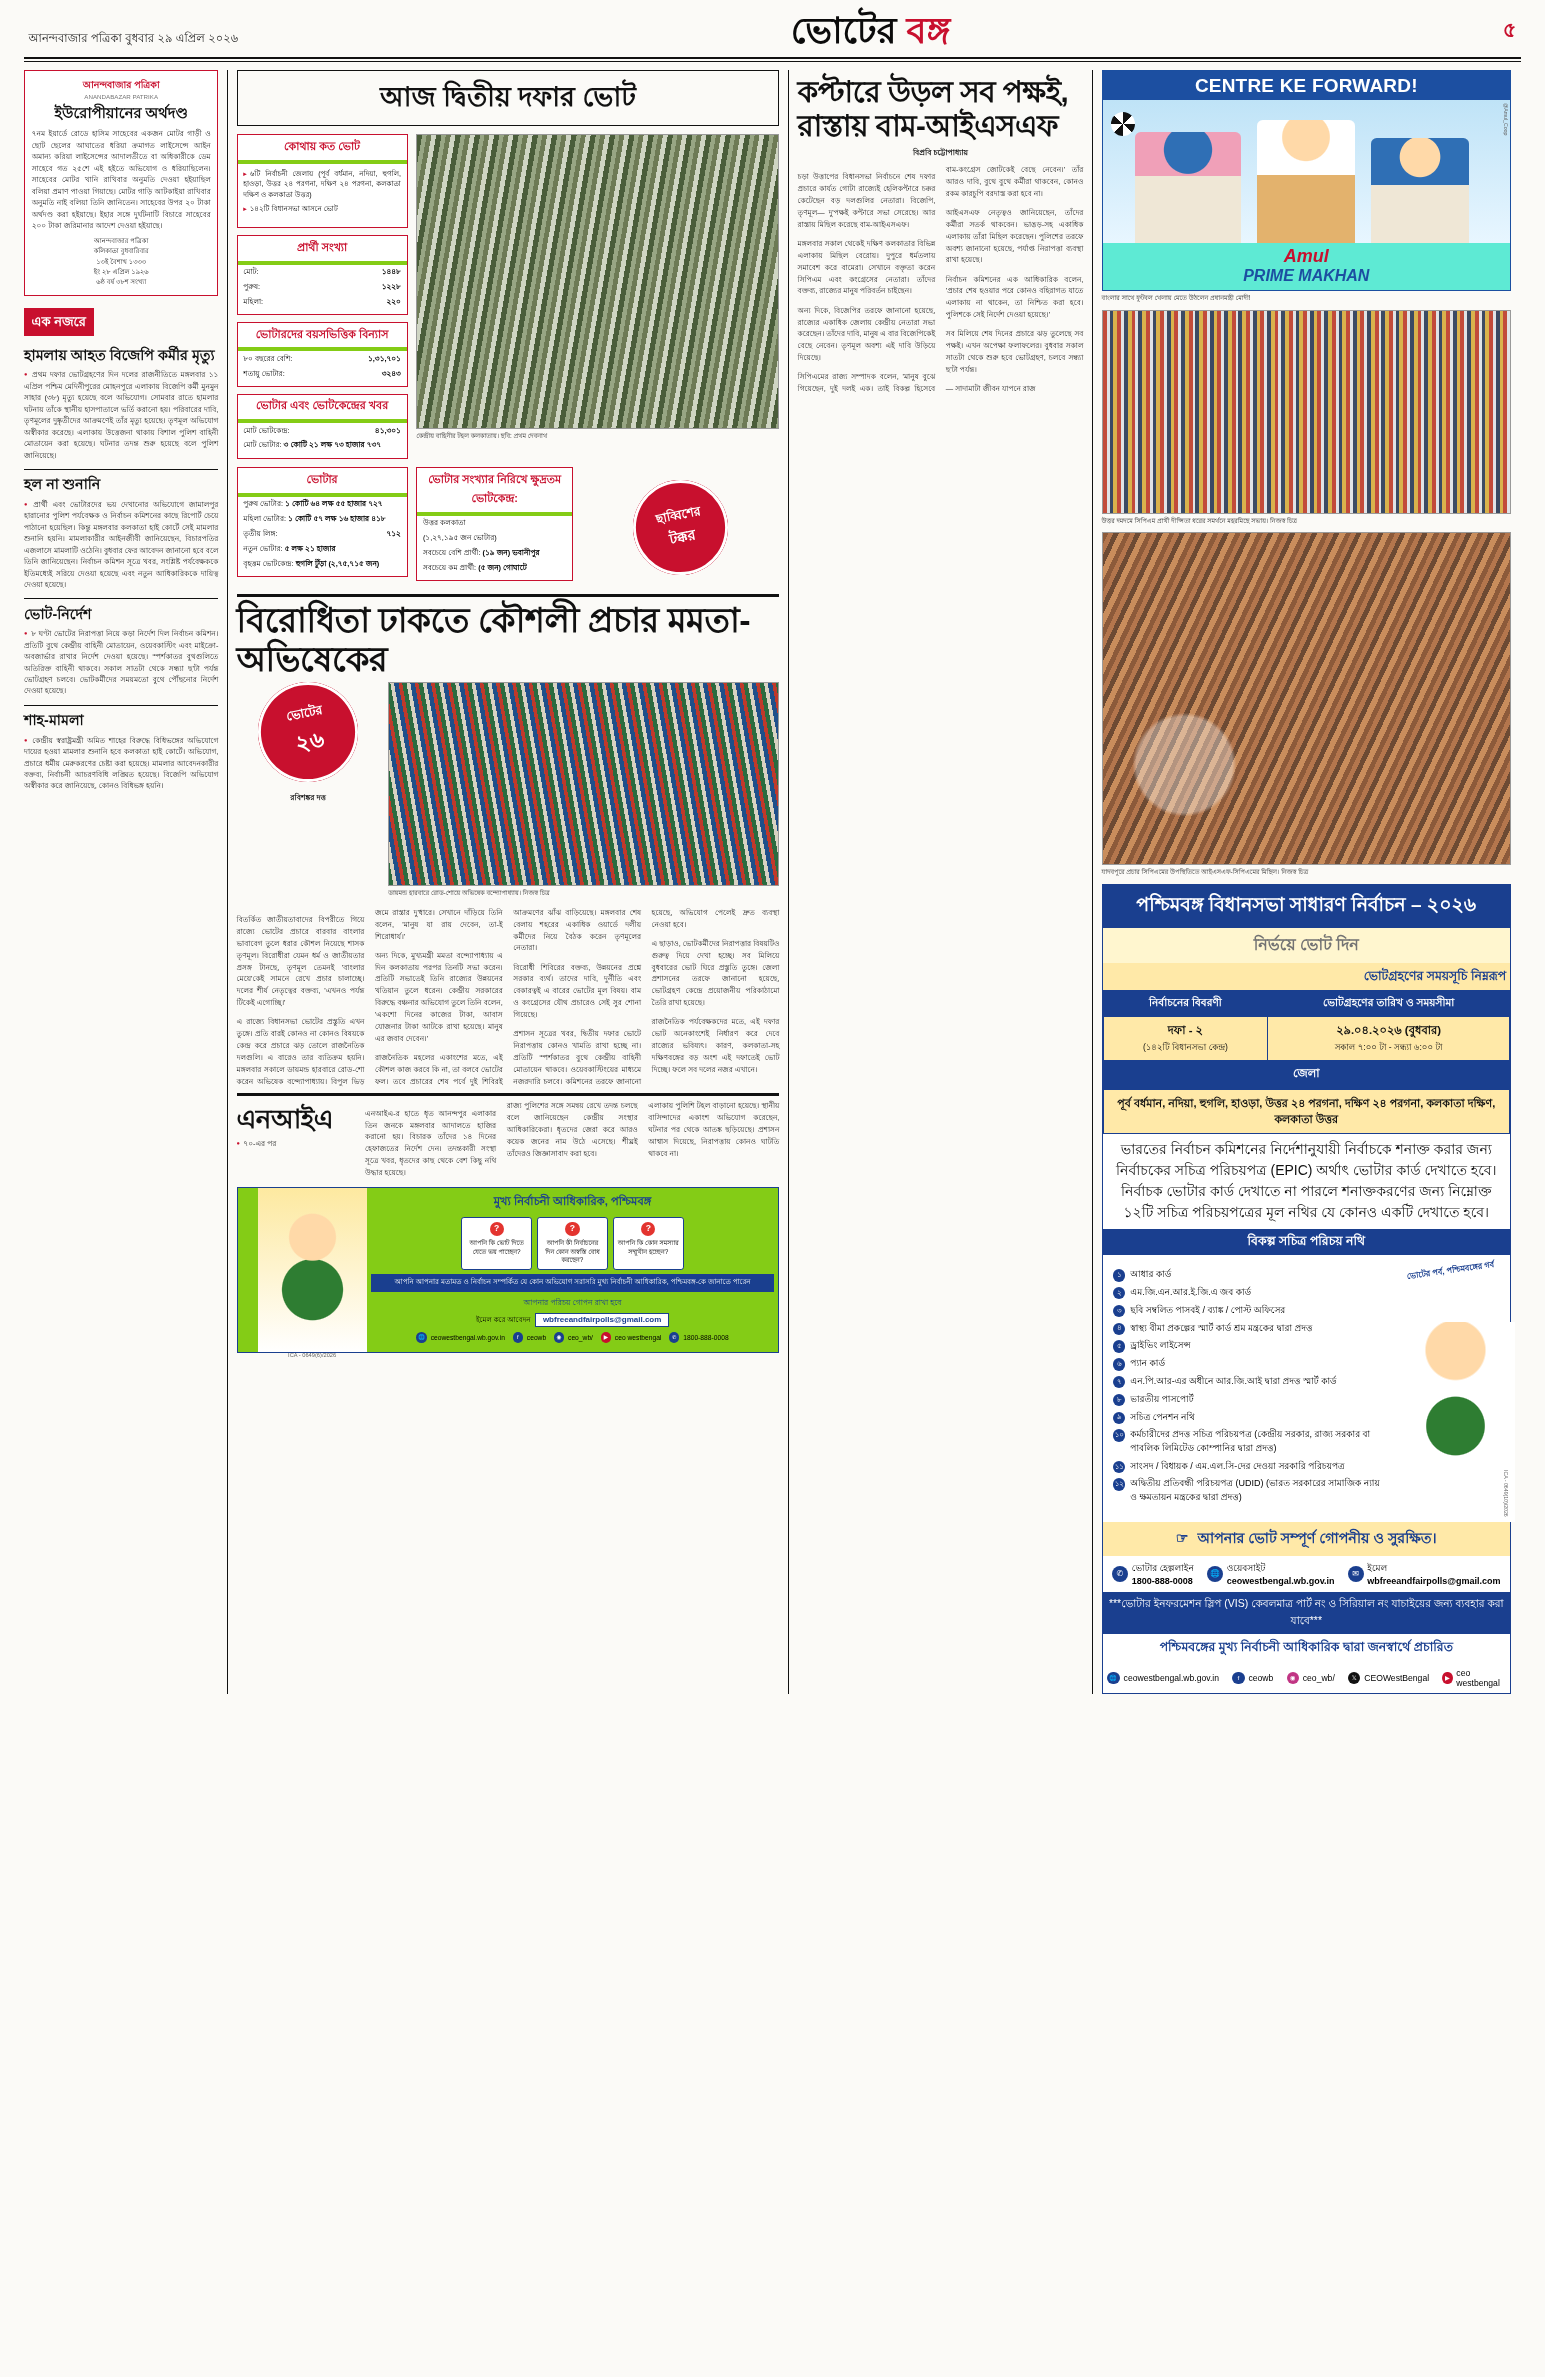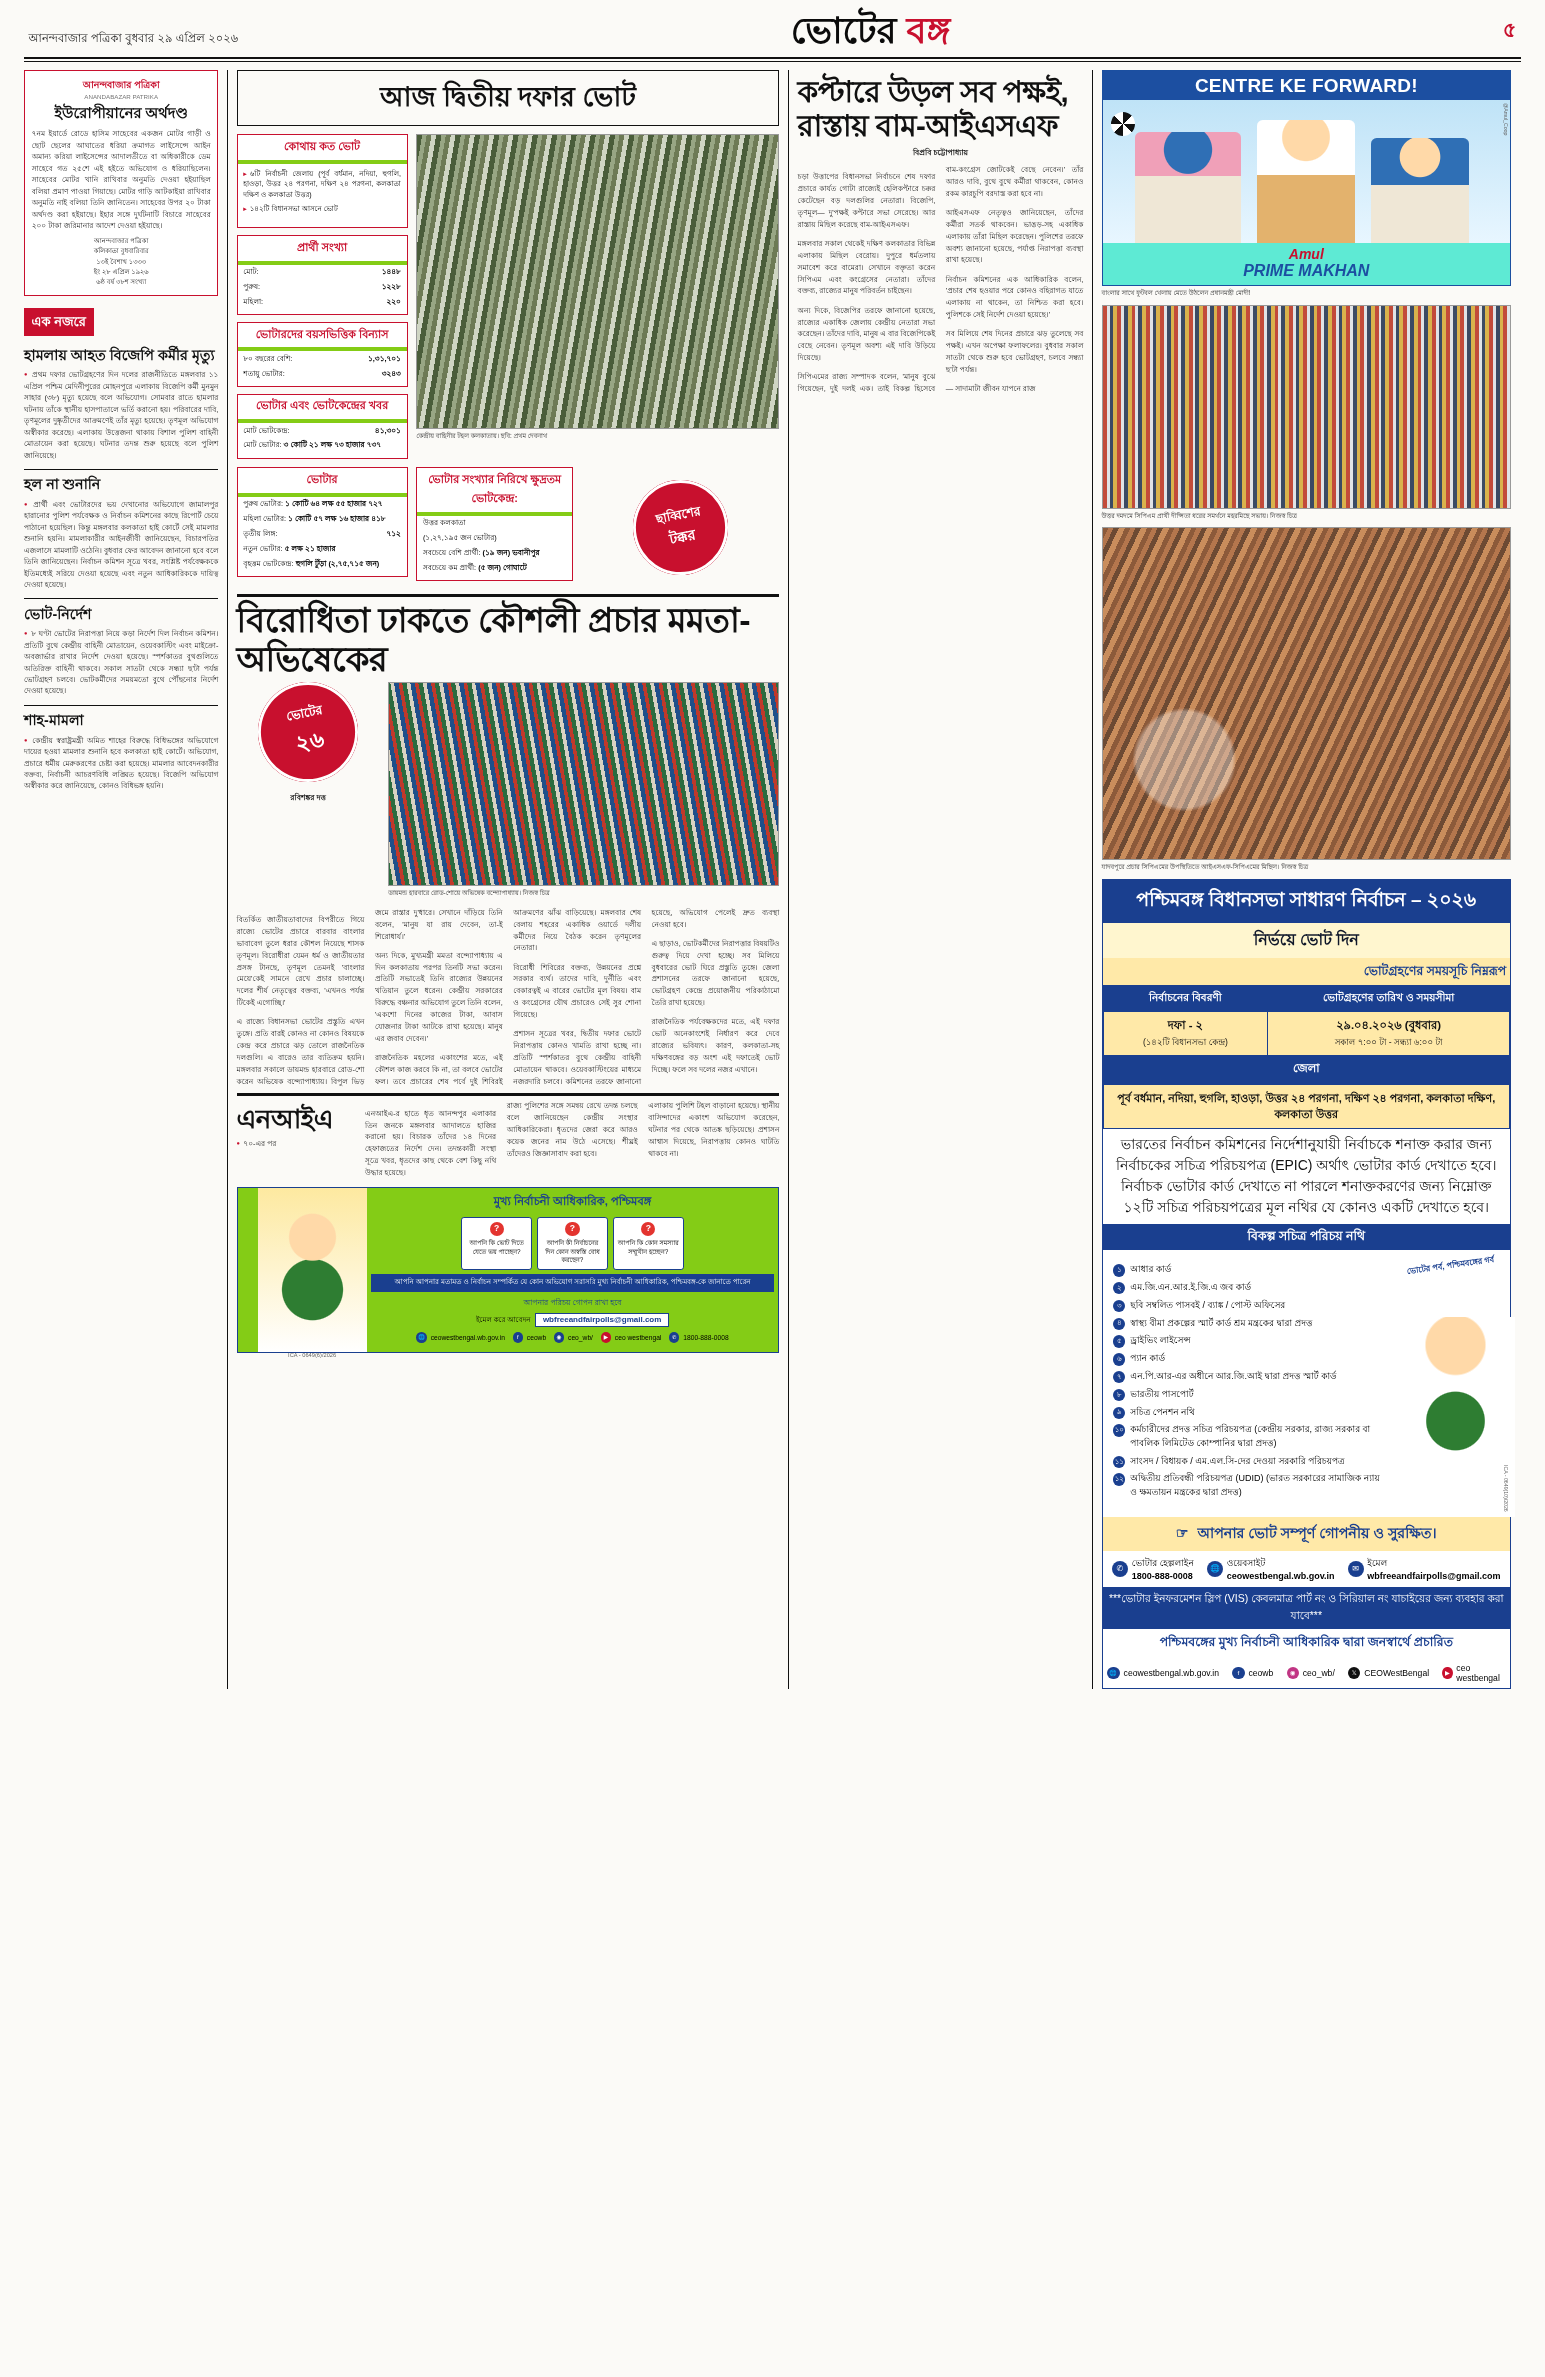--- a/index.html
+++ b/index.html
@@ -63,27 +63,27 @@
 
   .byline { font-size:7.6px; color:#111; text-align:center; margin:3.8px 0 4.8px 0; font-weight:bold; }
   .body-cols { column-count:3; column-gap:10.5px; font-size:7.4px; line-height:1.6; text-align:justify; color:#1b1b1b; }
   .body-cols-2 { column-count:2; column-gap:10.5px; font-size:7.4px; line-height:1.6; text-align:justify; color:#1b1b1b; }
 
   
   .amul { border:1.9px solid #1b4fa0; background:#5eead4; }
   .amul-top { background:#1c4fa1; color:#fff; font-size:19px; font-weight:bold; text-align:center; padding:3.8px 1.9px; letter-spacing:0.2px; }
   .amul-art { height:143px; background:linear-gradient(#bfe3f7,#e8f6ff); position:relative; }
   .amul-bottom { text-align:center; padding:2.9px 0 4.8px 0; }
-  .amul-bottom .amul-word { color:#c8102e; font-size:14px; font-weight:bold; font-style:italic; }
+  .amul-bottom .amul-word { color:#c8102e; font-size:18px; font-weight:bold; font-style:italic; }
   .amul-bottom .pm { color:#1c4fa1; font-size:16px; font-weight:bold; font-style:italic; }
 
   
   .eci { border:1.4px solid #1a3f8f; background:#fff; }
   .eci-h1 { background:#1a3f8f; color:#fff; text-align:center; font-size:19px; font-weight:bold; padding:5.7px 2.9px; }
-  .eci-h2 { background:#fff6cf; color:#0f172a; text-align:center; font-size:16px; font-weight:bold; padding:3.8px 2.9px; }
+  .eci-h2 { background:#fff6cf; color:#737373; text-align:center; font-size:16px; font-weight:bold; padding:3.8px 2.9px; }
   .tbl { width:100%; border-collapse:collapse; }
   .tbl th { background:#1a3f8f; color:#fff; font-size:10.5px; padding:3.8px; border:0.5px solid #1a3f8f; }
   .tbl td { background:#ffe9a8; font-size:11.4px; text-align:center; padding:4.8px; border:0.5px solid #1a3f8f; color:#111; font-weight:bold; }
   .tbl td .sm { display:block; font-size:8.6px; font-weight:normal; }
   .eci-note { font-size:14px; line-height:1.5; padding:5.7px 8.6px; text-align:center; color:#111; }
   .eci-listhead { background:#1a3f8f; color:#fff; text-align:center; font-size:12.4px; font-weight:bold; padding:2.9px; }
   .eci-list { padding:5.7px 10.5px; }
   .eci-list li { list-style:none; font-size:9px; line-height:1.5; margin-bottom:4.3px; display:flex; gap:4.8px; }
   .numdot { flex:0 0 auto; width:12.4px; height:12.4px; border-radius:50%; background:#1a3f8f; color:#fff; font-size:7.1px; display:flex; align-items:center; justify-content:center; margin-top:1px; }
   .eci-strip { background:#ffe9a8; text-align:center; font-size:14.3px; font-weight:bold; color:#1a3f8f; padding:4.8px; }

